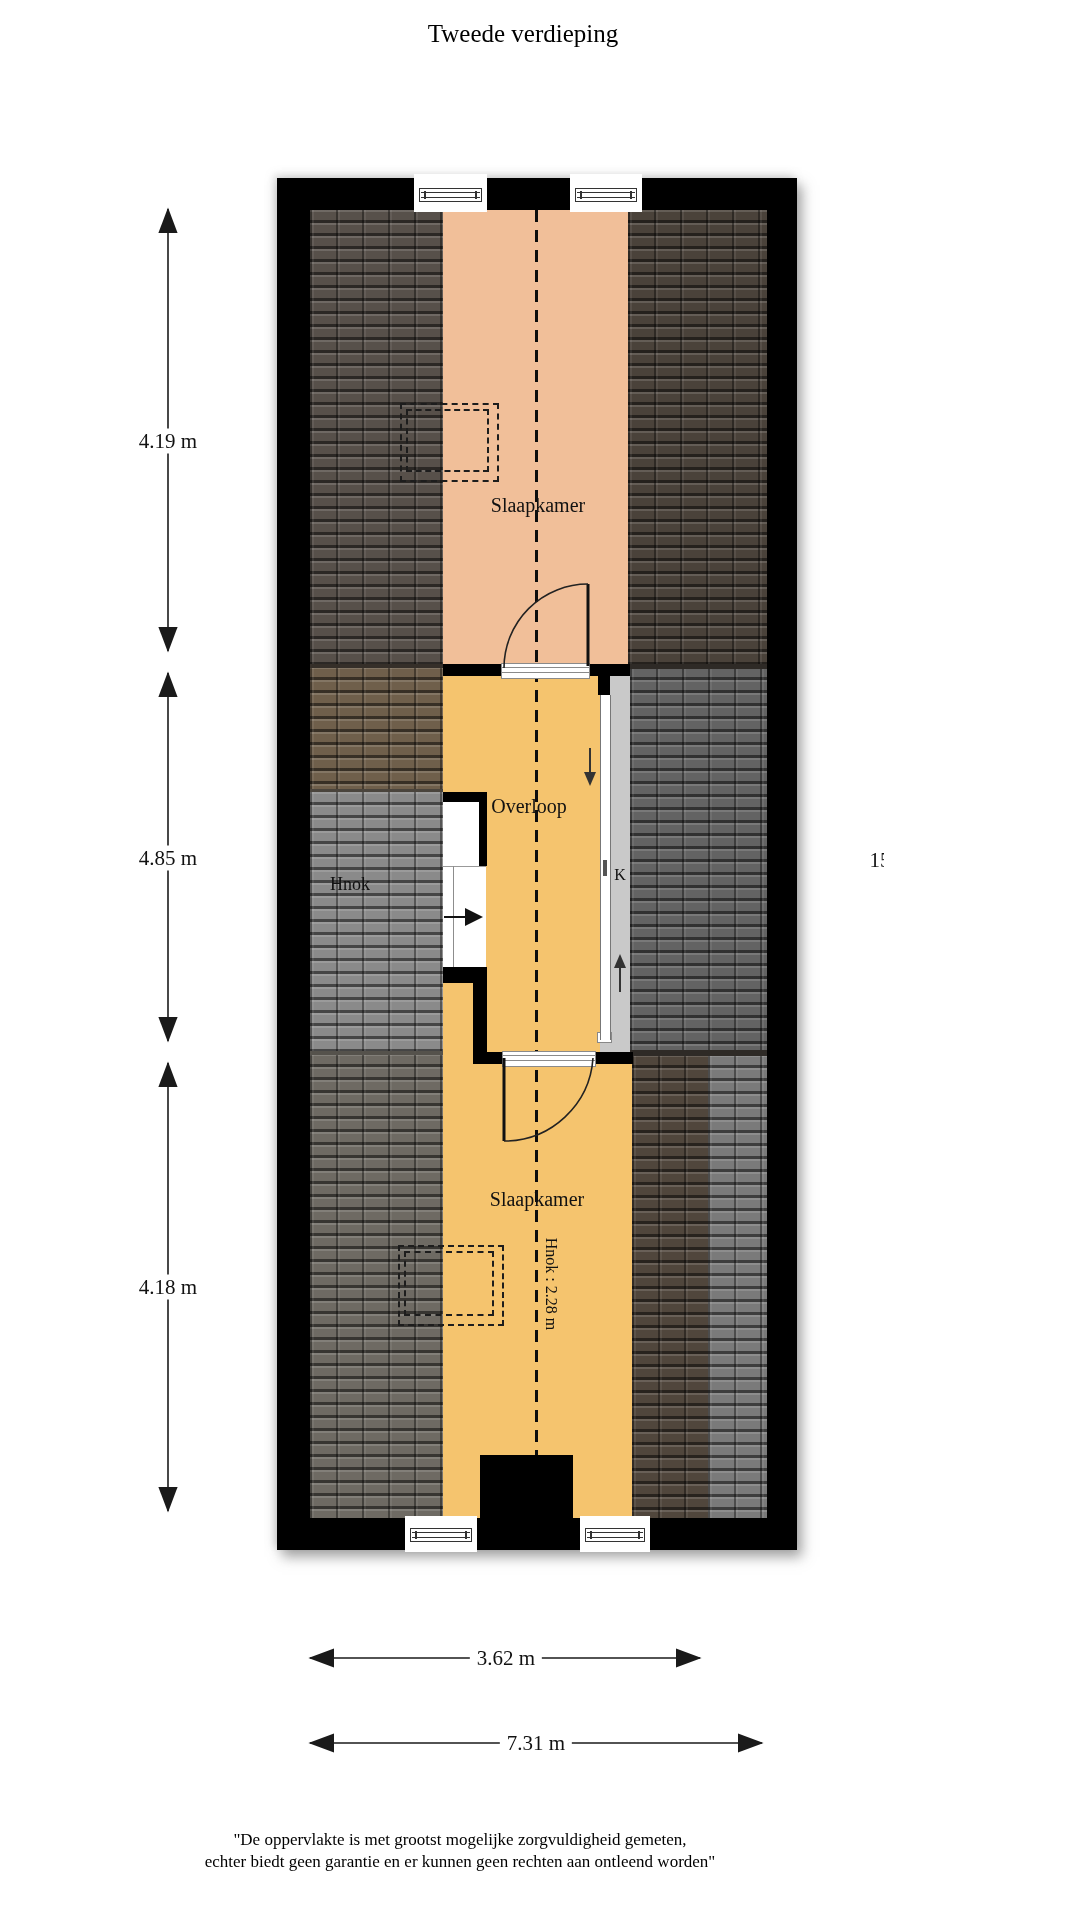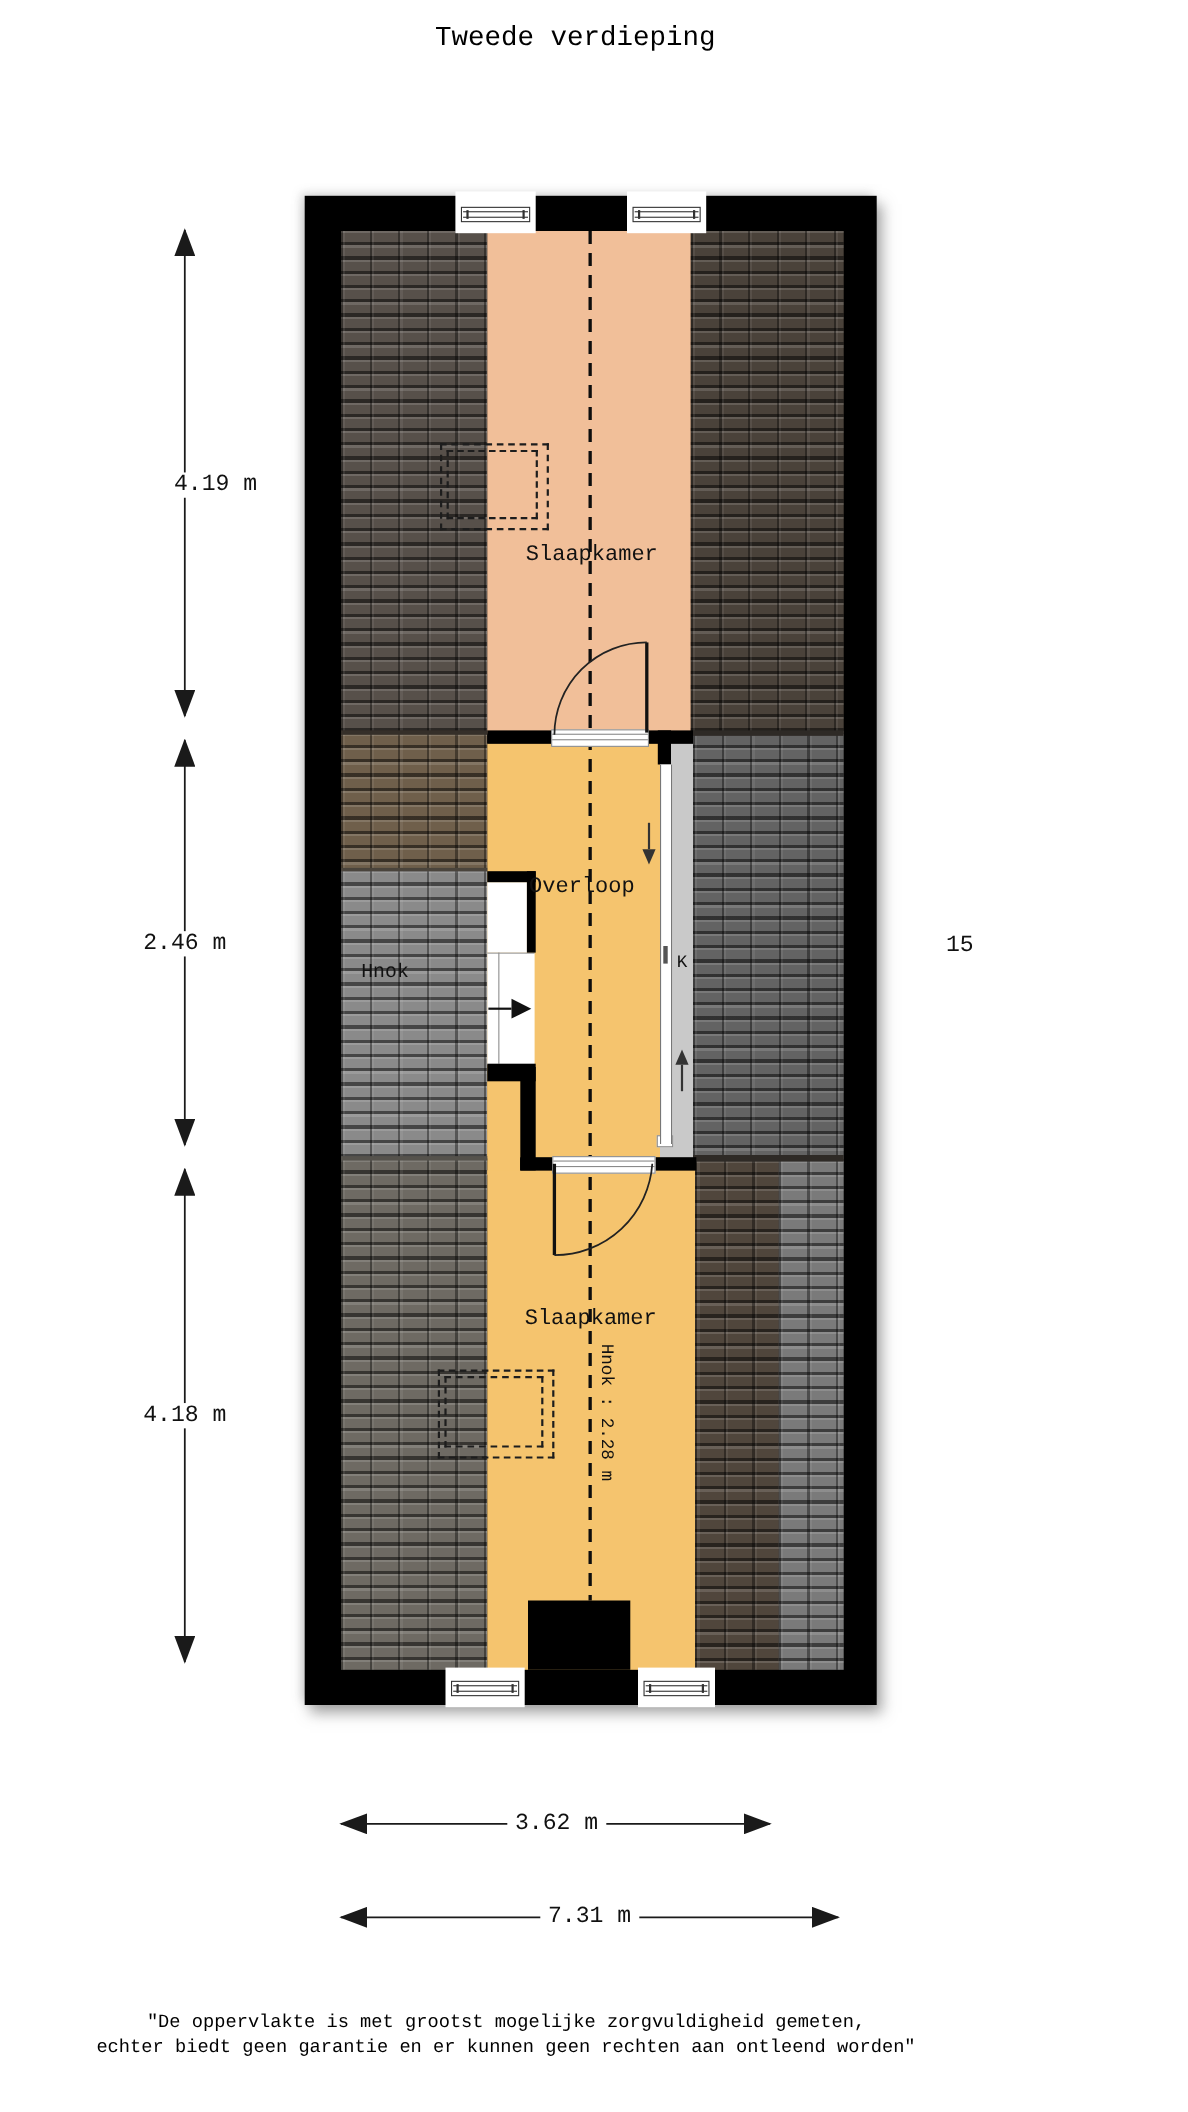--- a/index.html
+++ b/index.html
@@ -1,17 +1,17 @@
 <!DOCTYPE html>
 <html><head>
 <meta charset="utf-8">
 <style>
   html,body{margin:0;padding:0;background:#fff;}
   .page{position:relative;width:884px;height:1920px;background:#fff;
-        font-family:Liberation Mono, monospace;color:#111;overflow:hidden;}
+        font-family:Liberation Serif, serif;color:#111;overflow:hidden;}
   .abs{position:absolute;}
   .lbl{position:absolute;transform:translate(-50%,-50%);white-space:nowrap;
        font-size:20px;color:#111;text-align:center;}
   .dim{position:absolute;transform:translate(-50%,-50%);white-space:nowrap;
        font-size:21px;color:#111;background:#fff;padding:0 7px;z-index:30;}
   .title{position:absolute;transform:translate(-50%,-50%);white-space:nowrap;
        font-size:25px;color:#000;z-index:30;}
   .plan-shadow{box-shadow:5px 7px 12px rgba(90,90,90,.55),-3px -3px 8px rgba(140,140,140,.35);}
   .tiles{background-color:var(--c);
     background-image:
@@ -155,22 +155,22 @@
     </g>
   </svg>
 
   <div class="lbl" style="left:538px;top:505px;z-index:20;">Slaapkamer</div>
   <div class="lbl" style="left:529px;top:806px;z-index:20;">Overloop</div>
   <div class="lbl" style="left:350px;top:884px;font-size:18px;z-index:20;">Hnok</div>
   <div class="lbl" style="left:620px;top:875px;font-size:16px;z-index:20;">K</div>
   <div class="lbl" style="left:537px;top:1199px;z-index:20;">Slaapkamer</div>
   <div class="hnok" style="left:551px;top:1284px;">Hnok : 2.28 m</div>
 
-  <div class="dim" style="left:168px;top:441px;margin-left:28px;">4.19 m</div>
-  <div class="dim" style="left:168px;top:858px;">2.46 m</div>
+  <div class="dim" style="left:168px;top:441px;">4.19 m</div>
+  <div class="dim" style="left:168px;top:858px;">4.85 m</div>
   <div class="dim" style="left:168px;top:1287px;">4.18 m</div>
   <div class="dim" style="left:904px;top:860px;">15.84 m</div>
   <div class="dim" style="left:506px;top:1658px;">3.62 m</div>
   <div class="dim" style="left:536px;top:1743px;">7.31 m</div>
 
   <div class="disc">
     <div>"De oppervlakte is met grootst mogelijke zorgvuldigheid gemeten,</div>
     <div>echter biedt geen garantie en er kunnen geen rechten aan ontleend worden"</div>
   </div>
 

